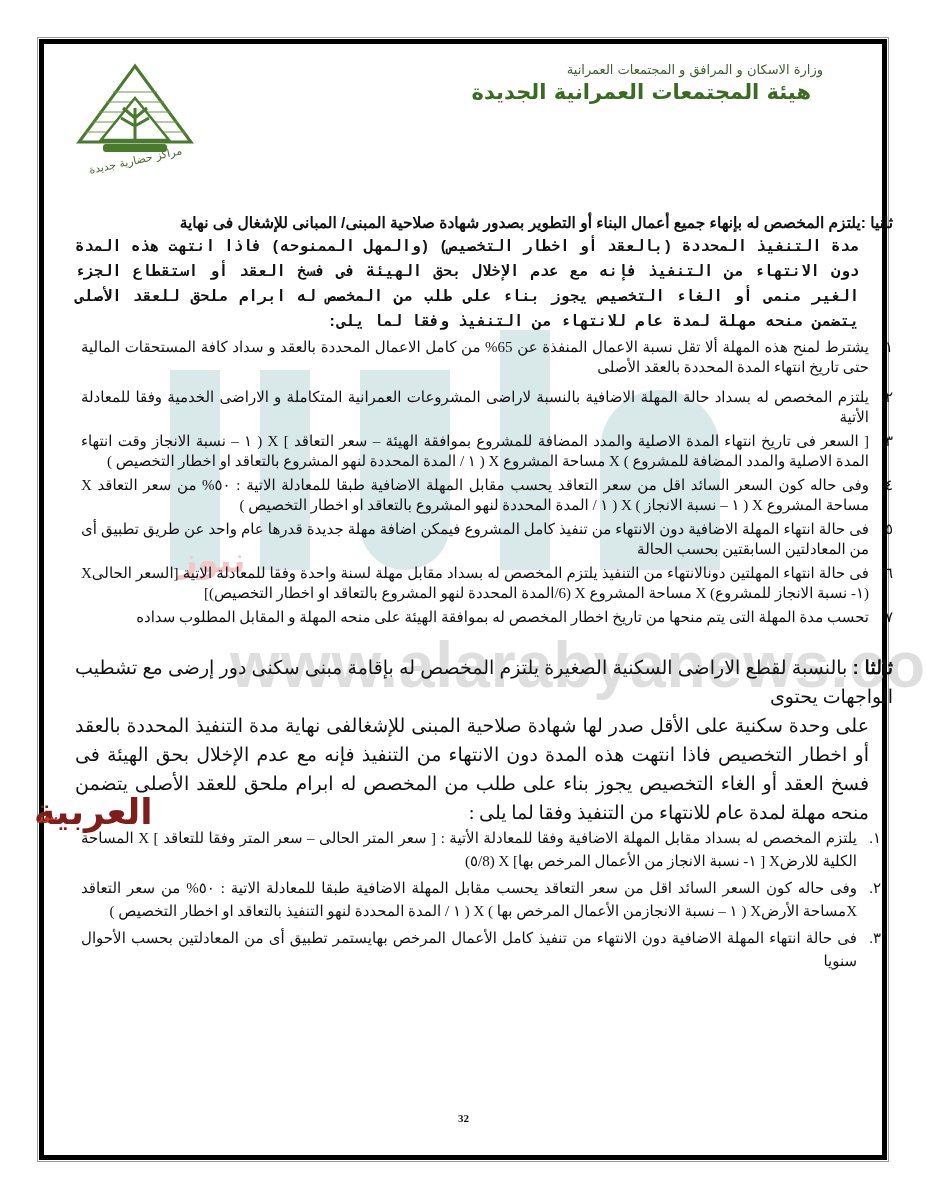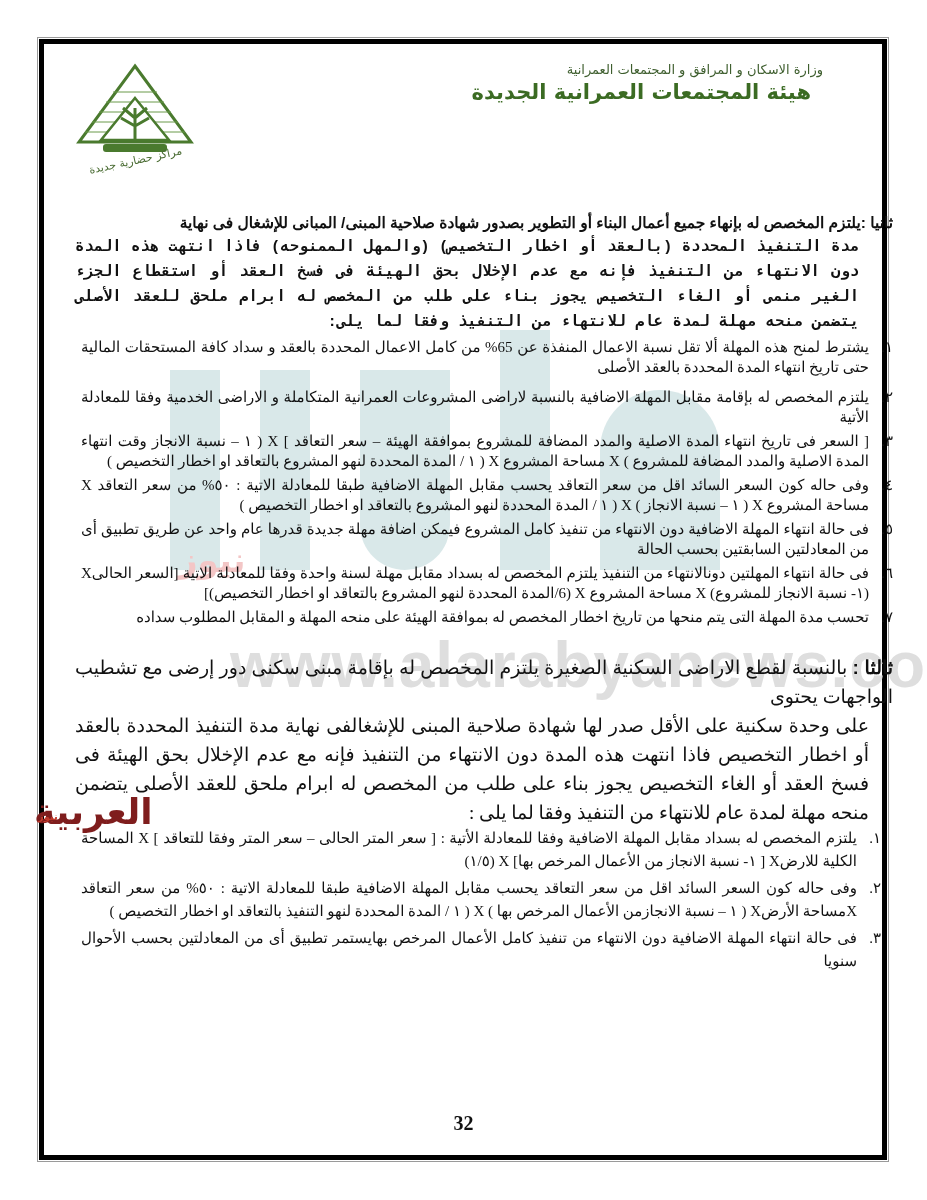--- a/index.html
+++ b/index.html
@@ -24,21 +24,21 @@
   .sec2-head { font-family:"Liberation Sans", sans-serif; font-weight:bold; font-size:15.5px; line-height:25px; }
   .sec2-head .cont { padding-right:34px; display:block;font-family:Liberation Mono, monospace; }
   .item { display:flex; direction:rtl; font-family:"Liberation Serif", serif; font-size:15px; line-height:20px; margin-bottom:4px; }
   .item .num { width:24px; flex:none; text-align:right; }
   .item .txt { flex:1; text-align:justify; padding-left:6px; }
   .gap-big { margin-top:10px; }
   .sec3 { margin-top:26px; font-family:"Liberation Serif", serif; font-size:19px; line-height:29px; }
   .sec3 .lead { font-weight:bold; font-family:"Liberation Sans", sans-serif; }
   .sec3 .cont { display:block; padding-right:24px; }
   .sec3-items .item { line-height:23px; }
-  .page-num { position:absolute; left:0; right:0; top:1112px; text-align:center; font-family:"Liberation Serif", serif; font-weight:bold; font-size:20px; }
+  .page-num { position:absolute; left:0; right:0; top:1112px; text-align:center; font-family:"Liberation Serif", serif; font-weight:bold; font-size:11px; }
 </style>
 </head>
 <body>
 
 <div class="frame-outer"></div>
 <div class="frame-inner"></div>
 
 <div class="header">
   <div class="ministry">وزارة الاسكان و المرافق و المجتمعات العمرانية</div>
   <div class="authority">هيئة المجتمعات العمرانية الجديدة</div>
@@ -80,21 +80,21 @@
     <span class="cont">مدة التنفيذ المحددة (بالعقد أو اخطار التخصيص) (والمهل الممنوحه) فاذا انتهت هذه المدة دون الانتهاء من التنفيذ فإنه مع عدم الإخلال بحق الهيئة فى فسخ العقد أو استقطاع الجزء الغير منمى أو الغاء التخصيص يجوز بناء على طلب من المخصص له ابرام ملحق للعقد الأصلى يتضمن منحه مهلة لمدة عام للانتهاء من التنفيذ وفقا لما يلى:</span>
   </div>
 
   <div style="margin-top:2px;">
     <div class="item">
       <span class="num">١.</span>
       <span class="txt">يشترط لمنح هذه المهلة ألا تقل نسبة الاعمال المنفذة عن 65% من كامل الاعمال المحددة بالعقد و سداد كافة المستحقات المالية حتى تاريخ انتهاء المدة المحددة بالعقد الأصلى</span>
     </div>
     <div class="item gap-big">
       <span class="num">٢.</span>
-      <span class="txt">يلتزم المخصص له بإقامة مقابل المهلة الاضافية بالنسبة لاراضى المشروعات العمرانية المتكاملة و الاراضى الخدمية وفقا للمعادلة الأتية</span>
+      <span class="txt">يلتزم المخصص له بسداد حالة المهلة الاضافية بالنسبة لاراضى المشروعات العمرانية المتكاملة و الاراضى الخدمية وفقا للمعادلة الأتية</span>
     </div>
     <div class="item">
       <span class="num">٣.</span>
       <span class="txt">[ السعر فى تاريخ انتهاء المدة الاصلية والمدد المضافة للمشروع بموافقة الهيئة – سعر التعاقد ] X ( ١ – نسبة الانجاز وقت انتهاء المدة الاصلية والمدد المضافة للمشروع ) X مساحة المشروع X ( ١ / المدة المحددة لنهو المشروع بالتعاقد او اخطار التخصيص )</span>
     </div>
     <div class="item">
       <span class="num">٤.</span>
       <span class="txt">وفى حاله كون السعر السائد اقل من سعر التعاقد يحسب مقابل المهلة الاضافية طبقا للمعادلة الاتية : ٥٠% من سعر التعاقد X مساحة المشروع X ( ١ – نسبة الانجاز ) X ( ١ / المدة المحددة لنهو المشروع بالتعاقد او اخطار التخصيص )</span>
     </div>
     <div class="item">
@@ -113,21 +113,21 @@
 
   <div class="sec3">
     <span class="lead">ثالثا :</span>
     <span>بالنسبة لقطع الاراضى السكنية الصغيرة يلتزم المخصص له بإقامة مبنى سكنى دور إرضى مع تشطيب الواجهات يحتوى</span>
     <span class="cont">على وحدة سكنية على الأقل صدر لها شهادة صلاحية المبنى للإشغالفى نهاية مدة التنفيذ المحددة بالعقد أو اخطار التخصيص فاذا انتهت هذه المدة دون الانتهاء من التنفيذ فإنه مع عدم الإخلال بحق الهيئة فى فسخ العقد أو الغاء التخصيص يجوز بناء على طلب من المخصص له ابرام ملحق للعقد الأصلى يتضمن منحه مهلة لمدة عام للانتهاء من التنفيذ وفقا لما يلى :</span>
   </div>
 
   <div class="sec3-items" style="padding-right:12px;">
     <div class="item">
       <span class="num">١.</span>
-      <span class="txt">يلتزم المخصص له بسداد مقابل المهلة الاضافية وفقا للمعادلة الأتية : [ سعر المتر الحالى – سعر المتر وفقا للتعاقد ] X المساحة الكلية للارضX [ ١- نسبة الانجاز من الأعمال المرخص بها] X (١/٥)</span>
+      <span class="txt">يلتزم المخصص له بسداد مقابل المهلة الاضافية وفقا للمعادلة الأتية : [ سعر المتر الحالى – سعر المتر وفقا للتعاقد ] X المساحة الكلية للارضX [ ١- نسبة الانجاز من الأعمال المرخص بها] X (8/٥)</span>
     </div>
     <div class="item">
       <span class="num">٢.</span>
       <span class="txt">وفى حاله كون السعر السائد اقل من سعر التعاقد يحسب مقابل المهلة الاضافية طبقا للمعادلة الاتية : ٥٠% من سعر التعاقد Xمساحة الأرضX ( ١ – نسبة الانجازمن الأعمال المرخص بها ) X ( ١ / المدة المحددة لنهو التنفيذ بالتعاقد او اخطار التخصيص )</span>
     </div>
     <div class="item">
       <span class="num">٣.</span>
       <span class="txt">فى حالة انتهاء المهلة الاضافية دون الانتهاء من تنفيذ كامل الأعمال المرخص بهايستمر تطبيق أى من المعادلتين بحسب الأحوال سنويا</span>
     </div>
   </div>

